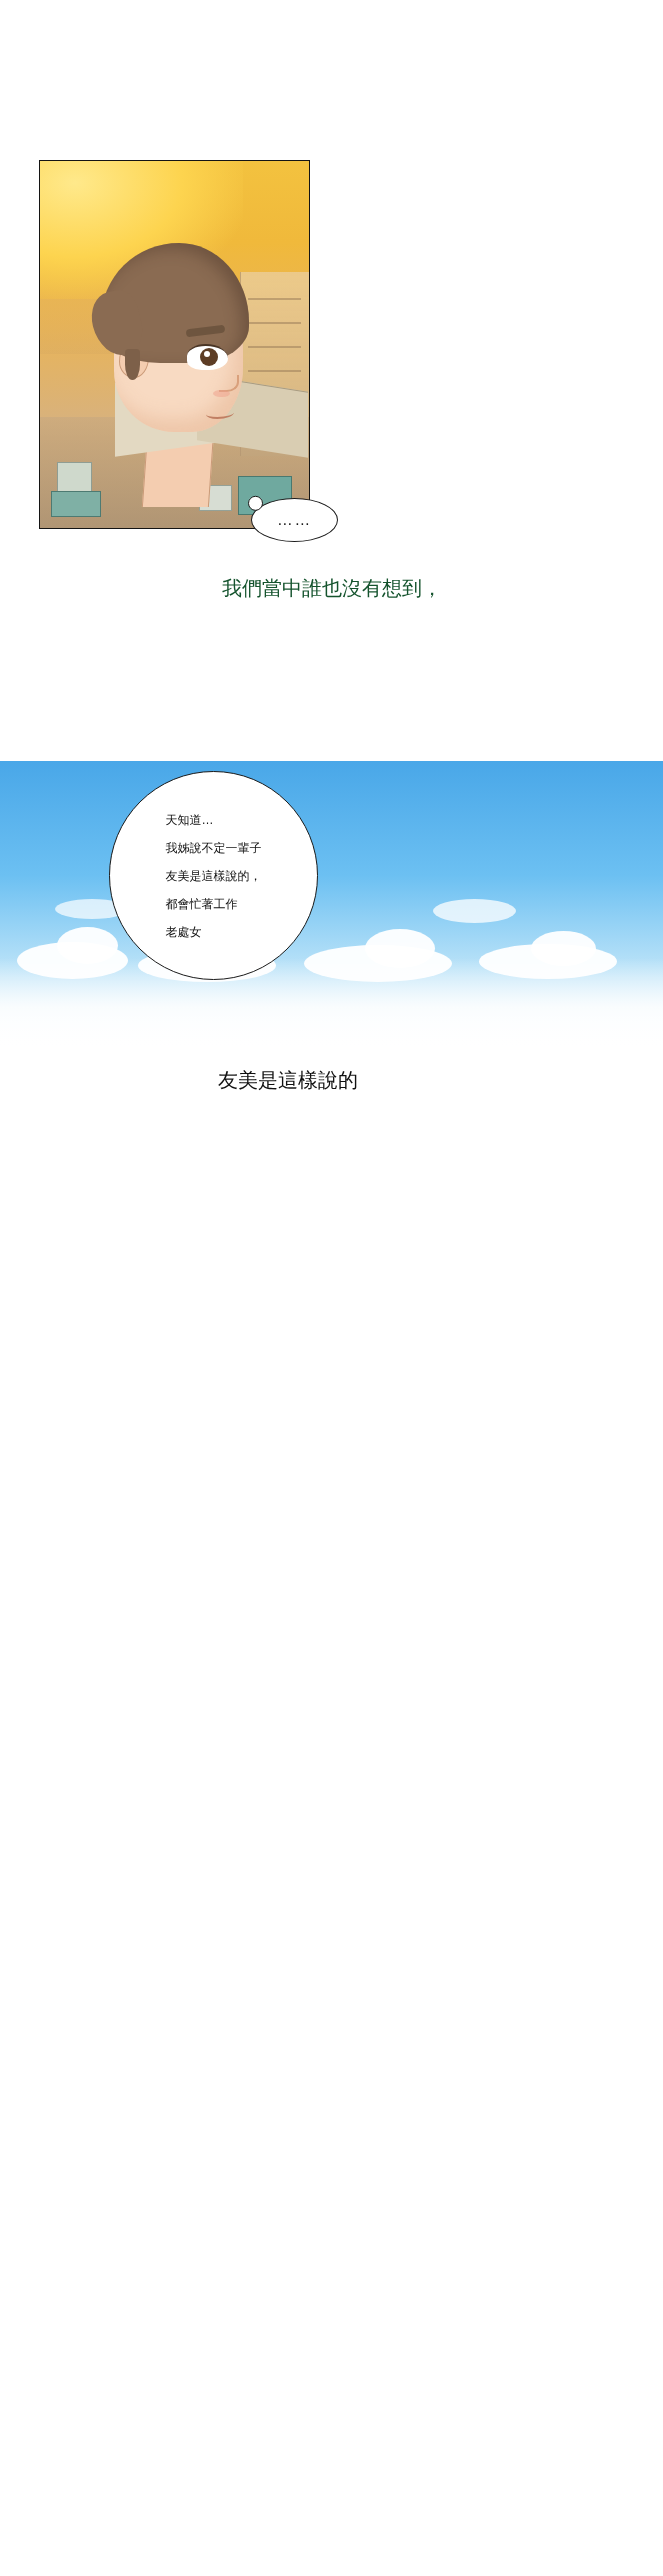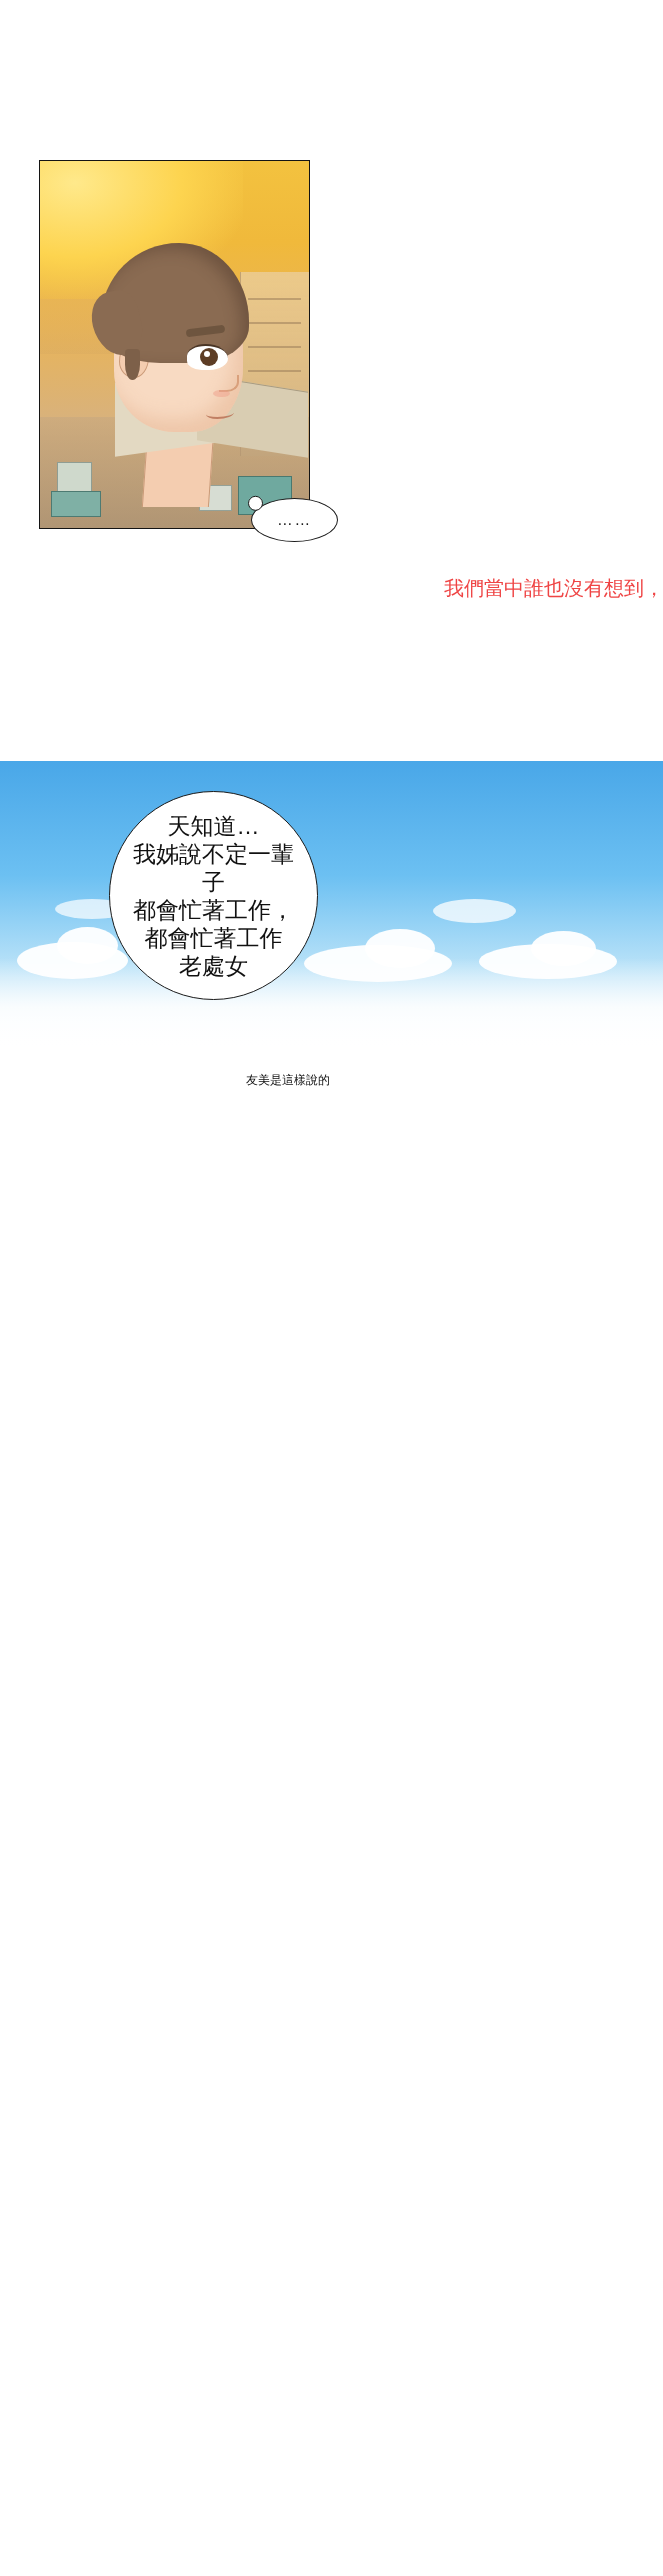--- a/index.html
+++ b/index.html
@@ -296,24 +296,24 @@
     border-radius: 50%;
     transform: translate(-13px, -9.2px);
   }
 
   
   .caption1 {
     position: absolute;
     left: 0;
     top: 572px;
     width: 664px;
-    text-align: right;
+    text-align: center;
     font-size: 20px;
     line-height: 33px;
-    color: #ef4444;
+    color: #14532d;
   }
 
   
   .panel2 {
     position: absolute;
     left: 0;
     top: 761px;
     width: 664px;
     height: 286px;
     overflow: hidden;
@@ -331,45 +331,45 @@
     bottom: 0;
     width: 100%;
     height: 89px;
     background: linear-gradient(180deg, rgba(255,255,255,0) 0%, rgba(255,255,255,0.85) 55%, #ffffff 100%);
   }
 
   
   .bubble-round {
     position: absolute;
     left: 109px;
-    top: 30px;
+    top: 10px;
     width: 207px;
     height: 207px;
     background: #ffffff;
     border: 1.8px solid #1a1a1a;
     border-radius: 50%;
     display: flex;
     align-items: center;
     justify-content: center;
-    text-align: center;
-    font-size: 23px;
+    text-align: left;
+    font-size: 12px;
     line-height: 28px;
     color: #111111;
     z-index: 5;
   }
   .bubble-round .btext { padding: 0 16.6px; }
 
   
   .caption2 {
     position: absolute;
     left: 0;
     top: 1065px;
     width: 576px;
     text-align: center;
-    font-size: 12px;
+    font-size: 20px;
     line-height: 31px;
     color: #111111;
   }
 </style>
 </head>
 <body>
 
 <div class="page">
 
   <div class="panel1">
@@ -418,21 +418,21 @@
     <div class="cloud" style="left:479px; top:183px; width:138px; height:35px;"></div>
     <div class="cloud" style="left:531px; top:170px; width:65px; height:35px;"></div>
     <div class="cloud" style="left:433px; top:138px; width:83px; height:24px; opacity:0.75;"></div>
     <div class="cloud" style="left:55px; top:138px; width:74px; height:20px; opacity:0.7;"></div>
     <div class="cloud-band"></div>
 
     <div class="bubble-round">
       <div class="btext">
         <div>天知道…</div>
         <div>我姊說不定一輩子</div>
-        <div>都會忙著工作，</div>
+        <div>友美是這樣說的，</div>
         <div>都會忙著工作</div>
         <div>老處女</div>
       </div>
     </div>
   </div>
 
   <div class="caption2">
     <div>友美是這樣說的</div>
   </div>
 

